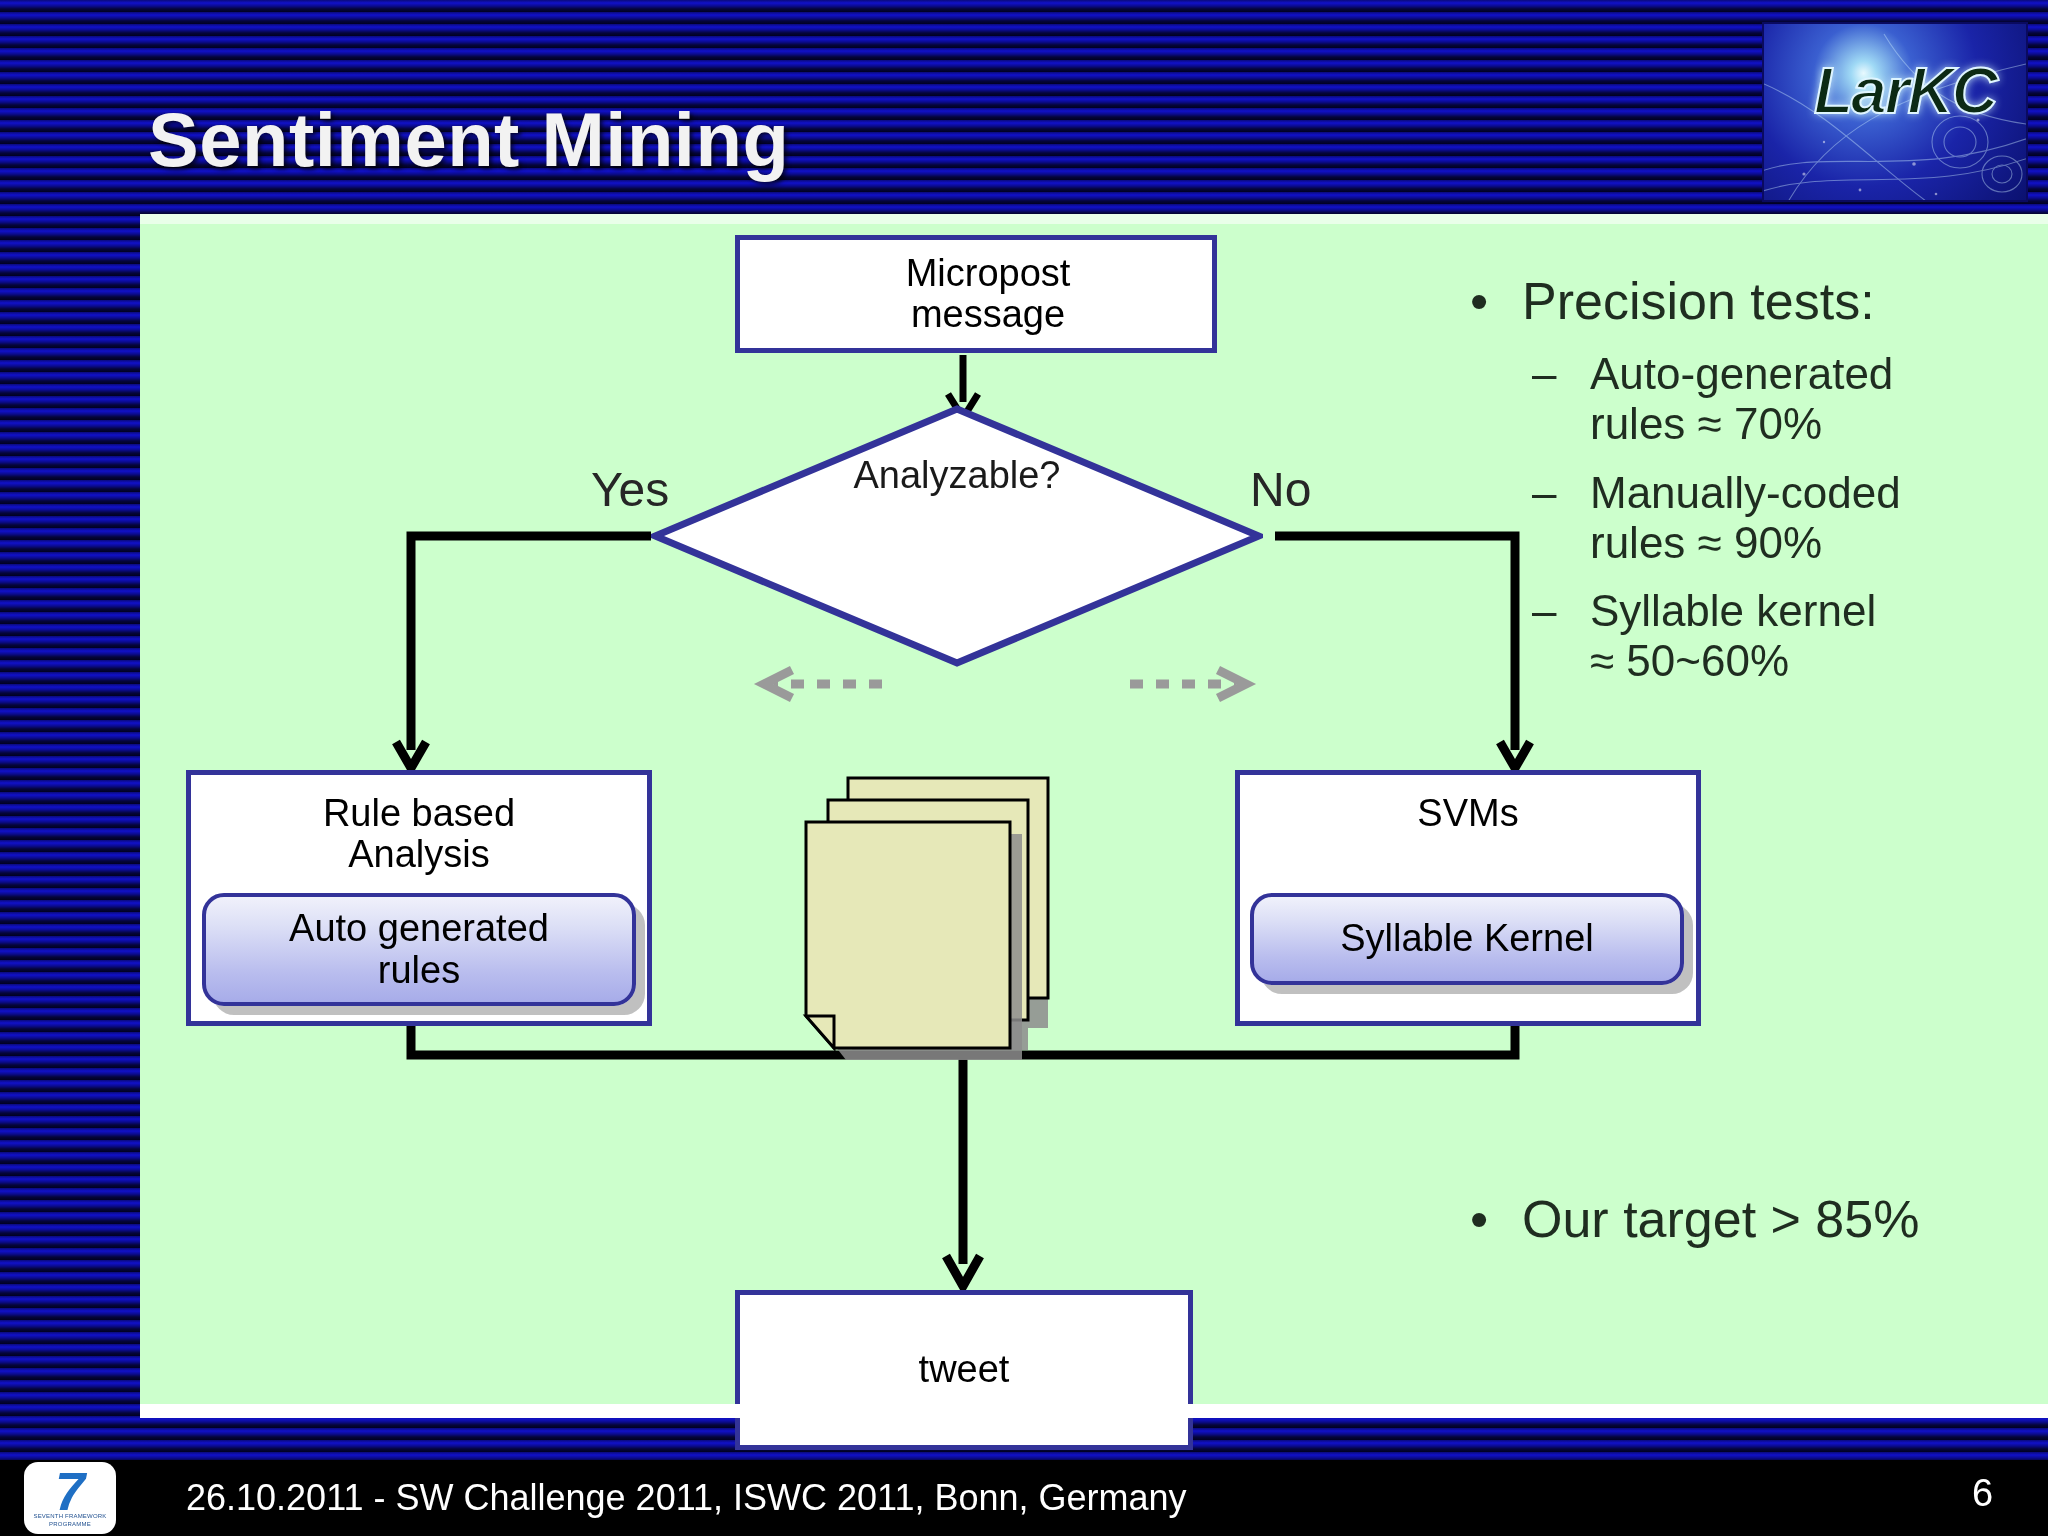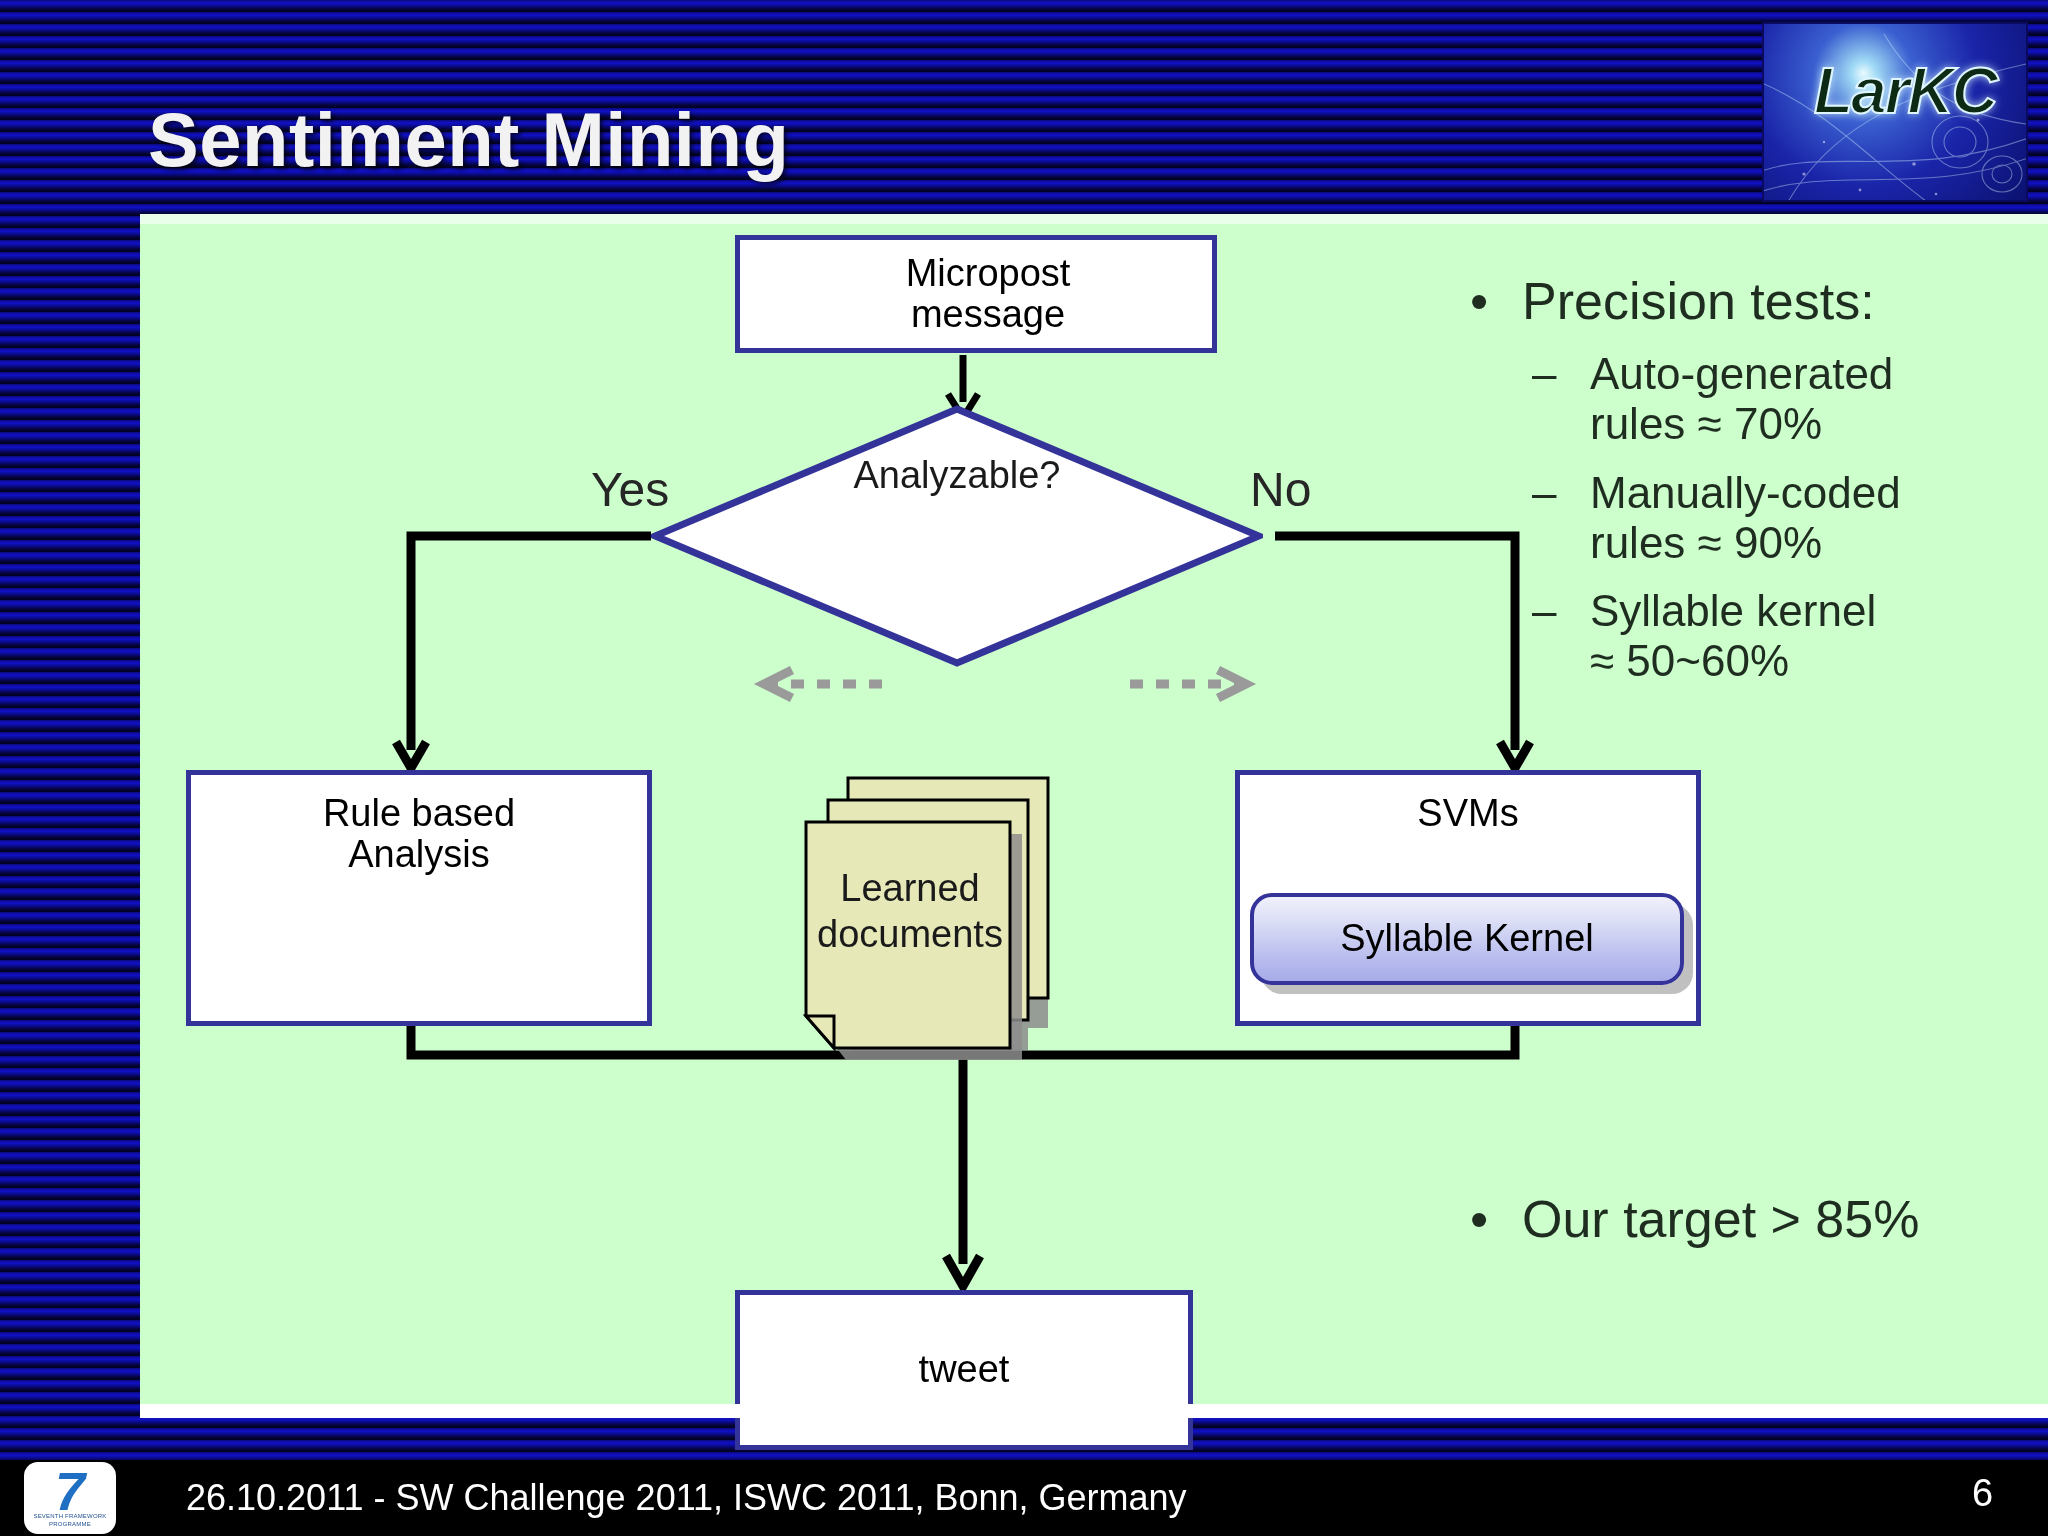--- a/index.html
+++ b/index.html
@@ -210,44 +210,46 @@
 
   <div class="yn" id="lbl-yes">Yes</div>
   <div class="yn" id="lbl-no">No</div>
 
   <div class="fbox" id="box-rule">
     <div class="label">
       <div>Rule based</div>
       <div>Analysis</div>
     </div>
   </div>
+  <div class="pill" id="pill-auto">
+    <div>
+      <div>Auto generated</div>
+      <div>rules</div>
+    </div>
+  </div>
 
   <div class="fbox" id="box-svm">
     <div class="label">SVMs</div>
   </div>
   <div class="pill" id="pill-syllable">
     <div>Syllable Kernel</div>
   </div>
 
   <div id="docs">
     <svg width="370" height="300" viewBox="0 0 370 300">
       <g fill="#8d8d8d" opacity="0.85">
         <path d="M120 26 h176 v234 h-176 z"></path>
         <path d="M100 48 h176 v234 h-176 z"></path>
       </g>
       <path d="M96 10 h200 v220 h-200 z" fill="#e6e8b8" stroke="#000" stroke-width="3"></path>
       <path d="M76 32 h200 v220 h-200 z" fill="#e6e8b8" stroke="#000" stroke-width="3"></path>
       <path d="M54 54 h204 v190 l0 0 v36 h-176 l-28 -36 z" fill="#8d8d8d" opacity="0.85" stroke="none" transform="translate(12,12)"></path>
       <path d="M54 54 h204 v226 h-176 l-28 -32 z" fill="#e6e8b8" stroke="#000" stroke-width="3"></path>
       <path d="M54 248 l28 32 v-32 z" fill="#e6e8b8" stroke="#000" stroke-width="3"></path>
     </svg>
-    <div class="dlab">
-      <div>Learned</div>
-      <div>documents</div>
-    </div>
   </div>
 
   <div class="fbox" id="box-sentiment">
     <div class="label">
       <div>tweet</div>
     </div>
   </div>
 
   <div id="bullets">
     <div class="b1">

